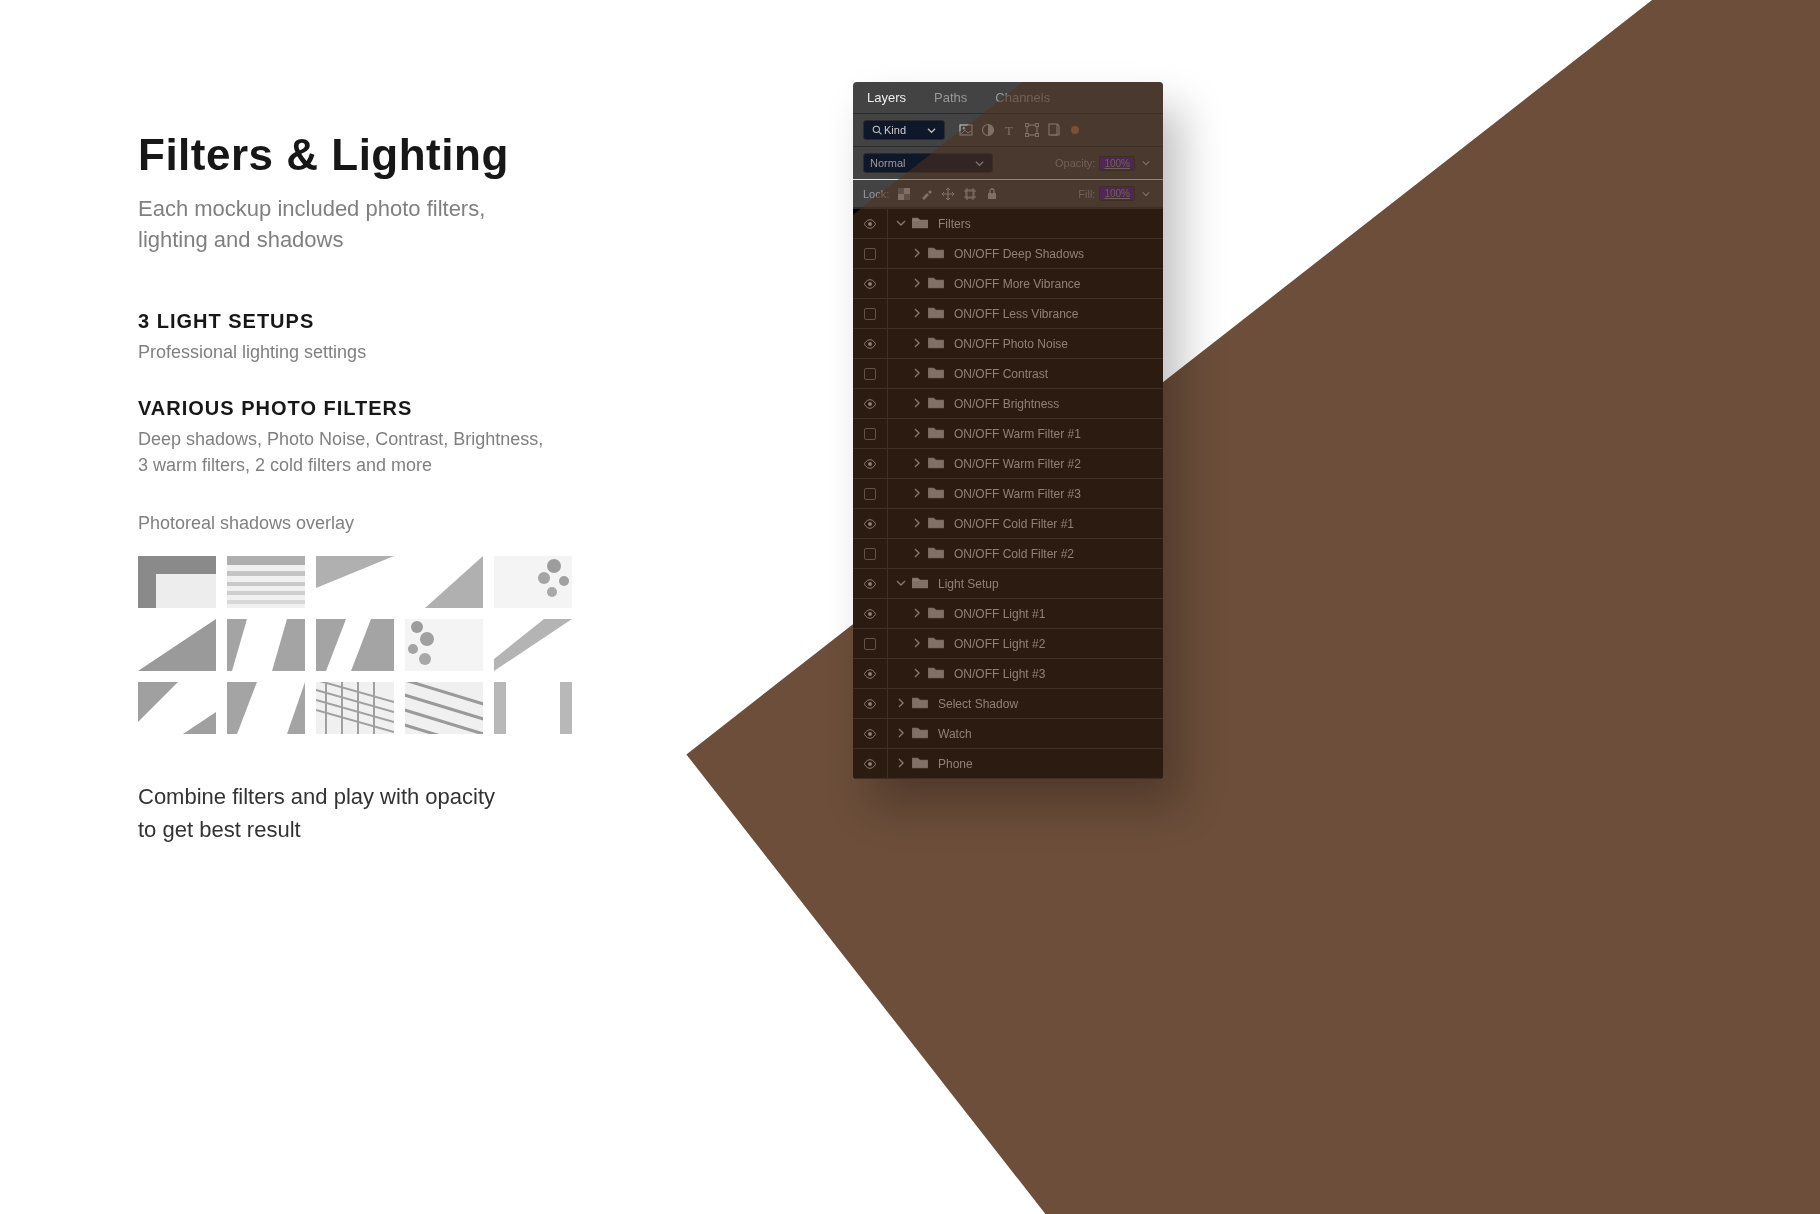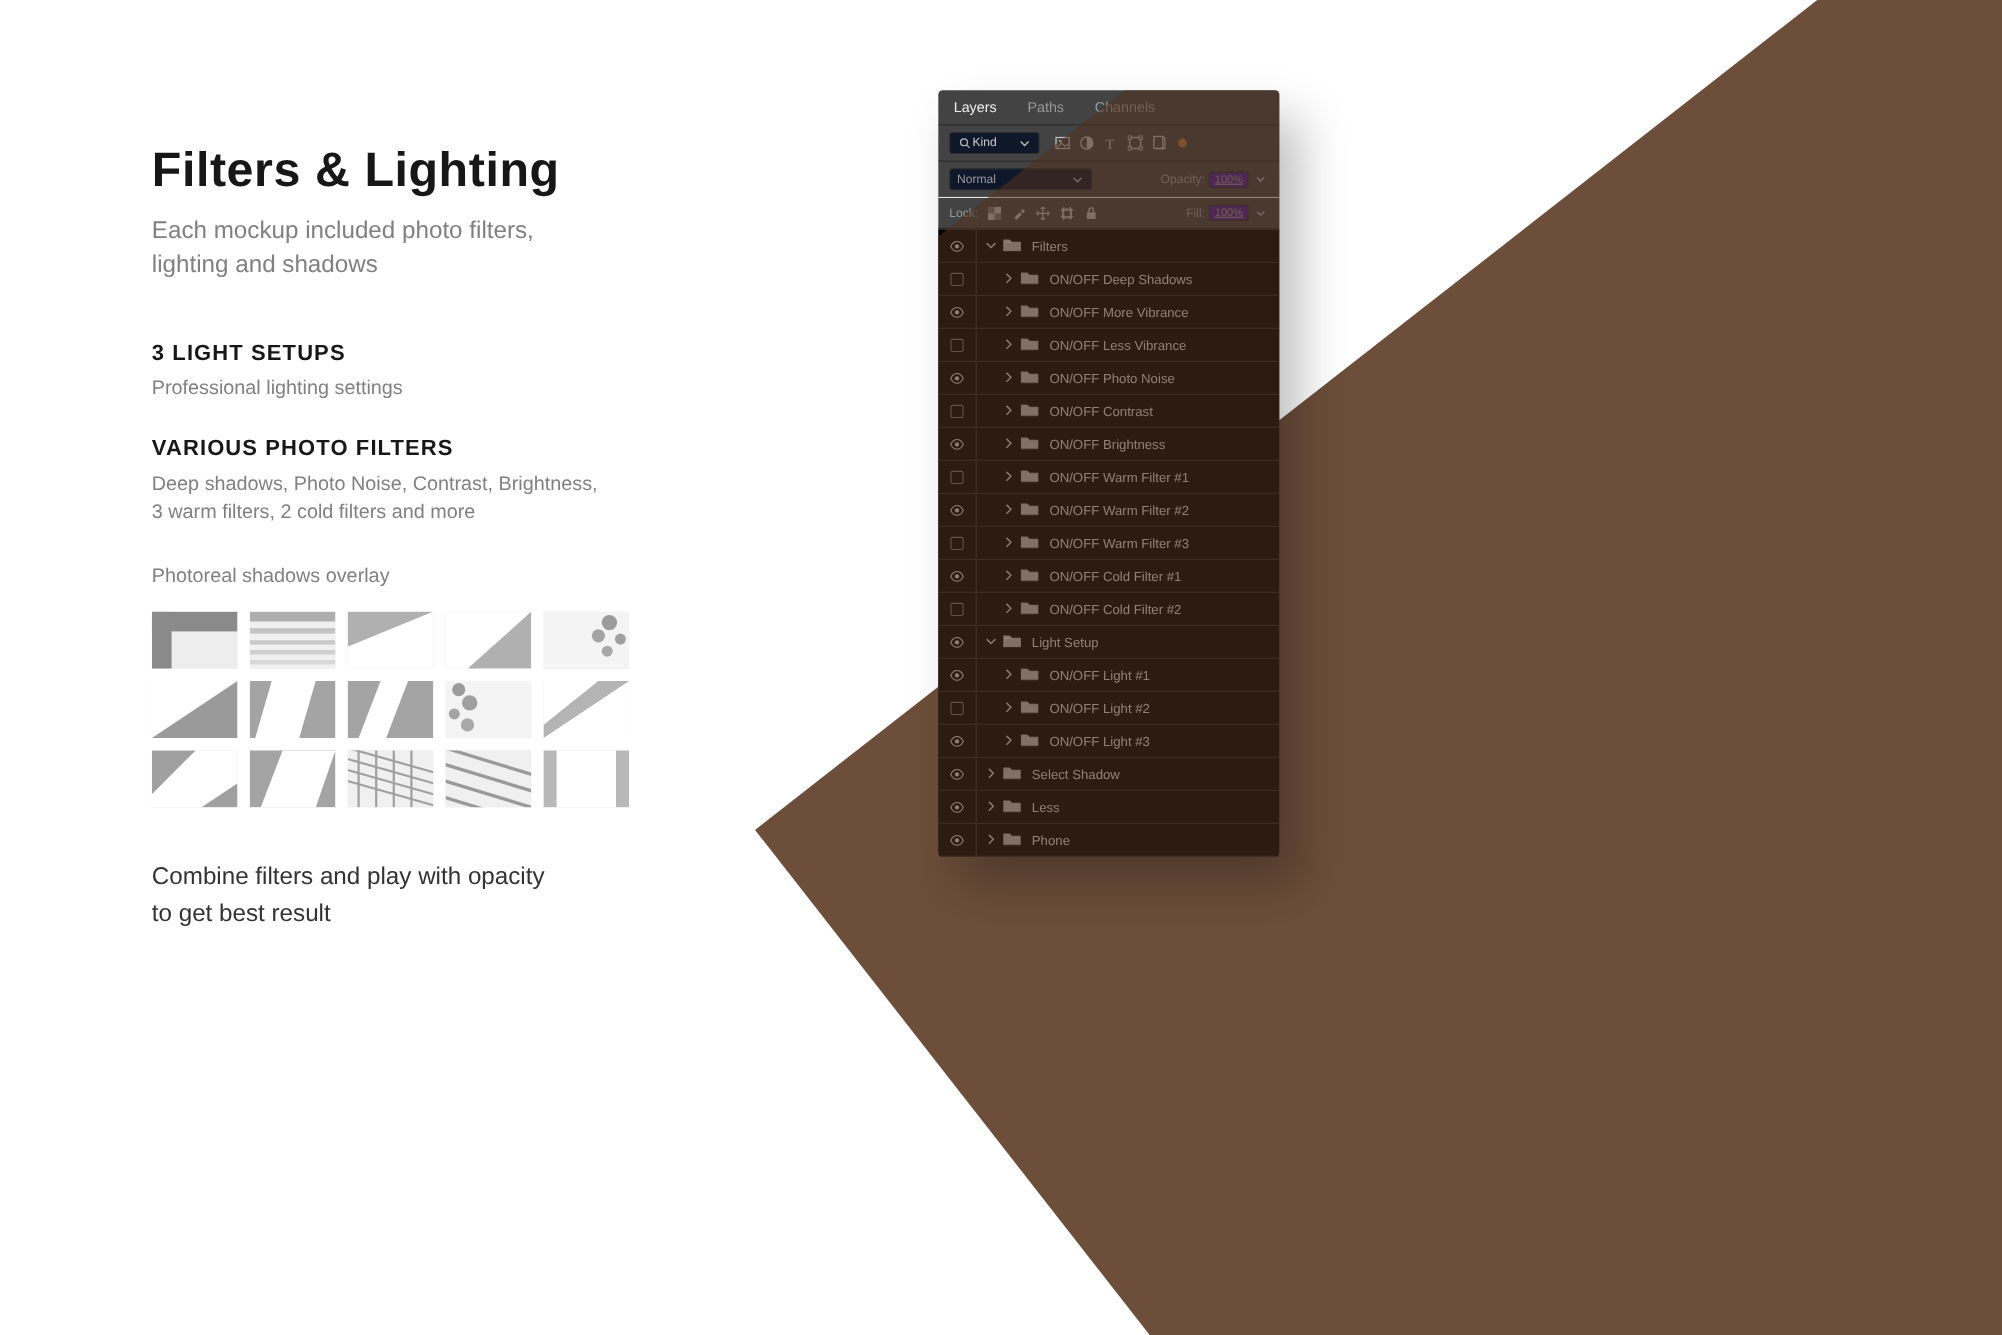--- a/index.html
+++ b/index.html
@@ -767,21 +767,21 @@
             <circle cx="8" cy="8" r="2.2" fill="#ddd"></circle>
           </svg>
         </div>
         <div class="layer-body">
           <span><svg class="chev" viewBox="0 0 10 10">
               <path d="M3 1 L7 5 L3 9" fill="none" stroke="#ccc" stroke-width="1.4"></path>
             </svg></span>
           <span><svg class="folder-icon" viewBox="0 0 16 13">
               <path d="M0 2 L0 12 L16 12 L16 4 L8 4 L6 2 Z" fill="#bdbdbd" stroke="#8b8b8b" stroke-width="0.6"></path>
             </svg></span>
-          <span class="layer-name">Less</span>
+          <span class="layer-name">Watch</span>
         </div>
       </div>
       <div class="layer-row indent-1">
         <div class="eye-cell">
           <svg class="eye-icon" viewBox="0 0 16 16">
             <path d="M8 3 C4 3 1.5 8 1.5 8 S4 13 8 13 S14.5 8 14.5 8 S12 3 8 3 Z" fill="none" stroke="#ddd" stroke-width="1.1"></path>
             <circle cx="8" cy="8" r="2.2" fill="#ddd"></circle>
           </svg>
         </div>
         <div class="layer-body">

